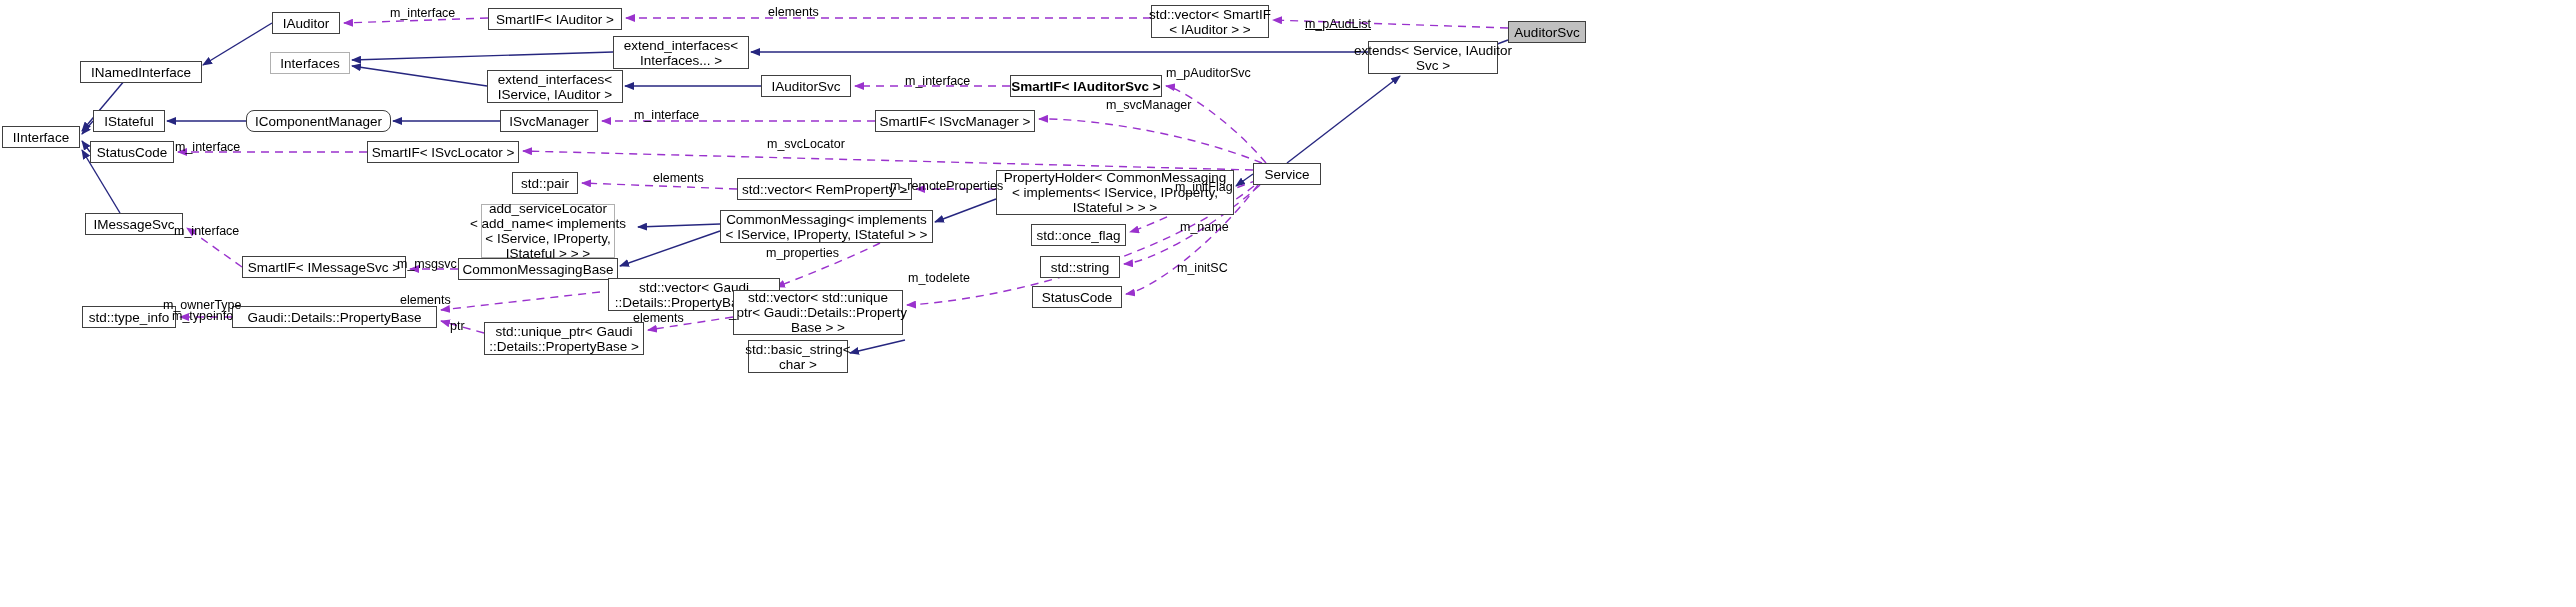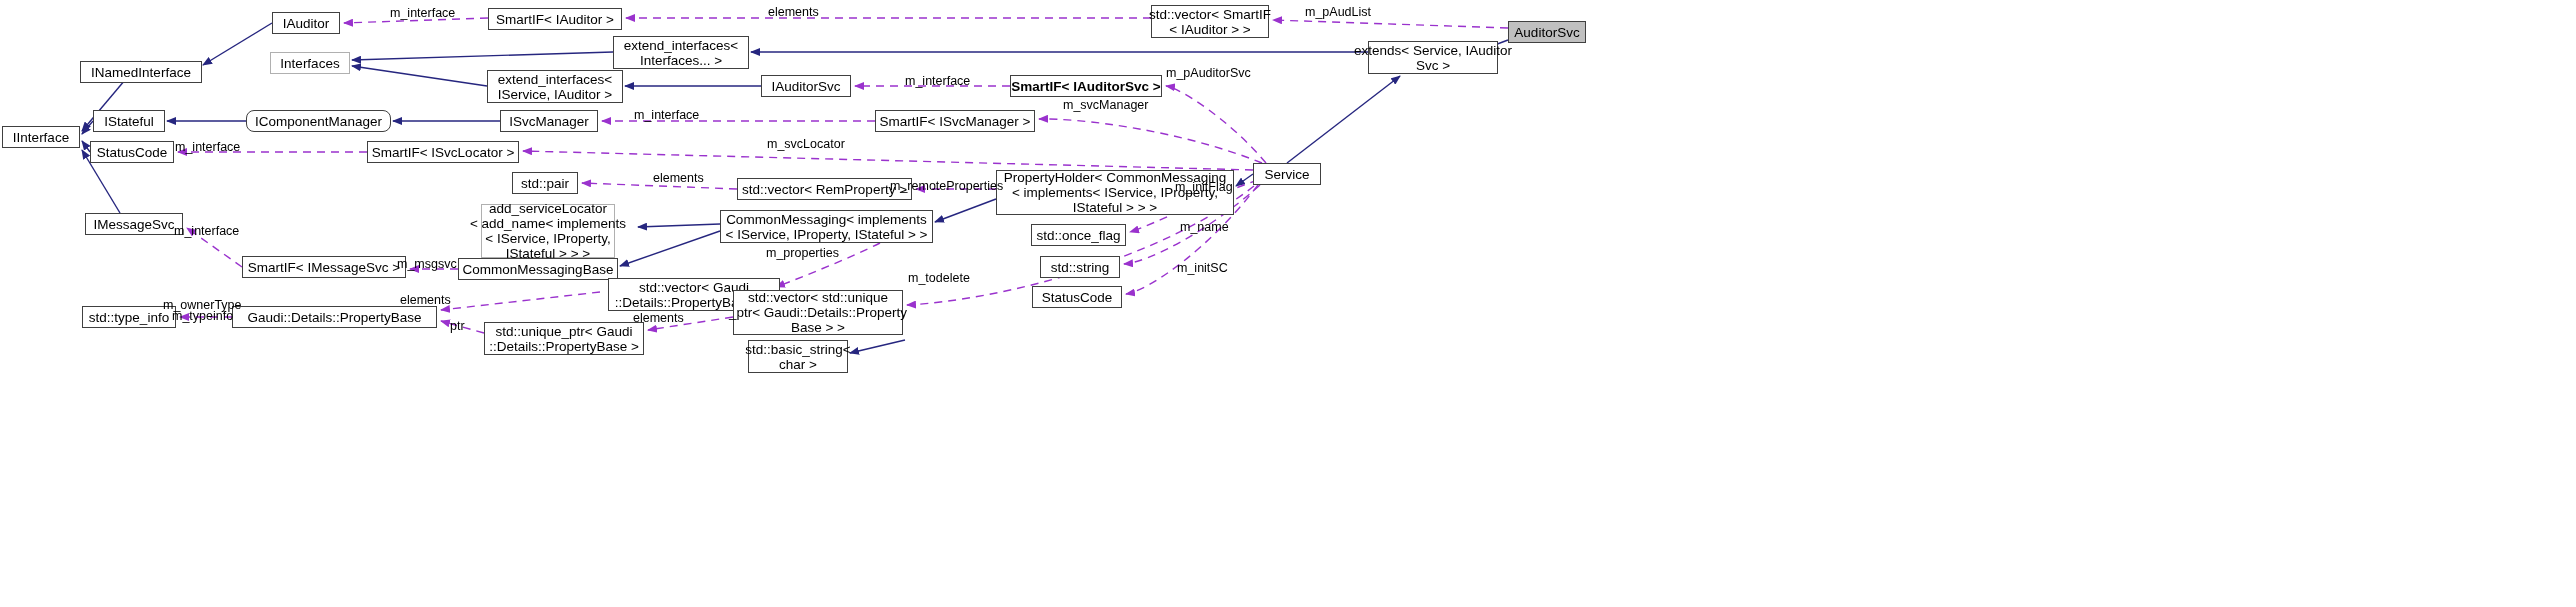--- a/index.html
+++ b/index.html
@@ -207,25 +207,25 @@
       <div class="node" style="left: 1253px; top: 163px; width: 68px; height: 22px;">Service</div>
       <div class="node" style="left: 1151px; top: 5px; width: 118px; height: 33px;">std::vector&lt; SmartIF
 &lt; IAuditor &gt; &gt;</div>
       <div class="node" style="left: 1368px; top: 41px; width: 130px; height: 33px;">extends&lt; Service, IAuditor
 Svc &gt;</div>
       <div class="node highlight" style="left: 1508px; top: 21px; width: 78px; height: 22px;">AuditorSvc</div>
     </div>
   <div id="label-layer">
       <div class="edge-label" style="left: 390px; top: 7px;">m_interface</div>
       <div class="edge-label" style="left: 768px; top: 6px;">elements</div>
-      <div class="edge-label" style="left: 1305px; top: 6px;">m_pAudList</div>
+      <div class="edge-label" style="left: 1305px; top: 18px; text-decoration: underline;">m_pAudList</div>
       <div class="edge-label" style="left: 905px; top: 75px;">m_interface</div>
       <div class="edge-label" style="left: 1166px; top: 67px;">m_pAuditorSvc</div>
       <div class="edge-label" style="left: 634px; top: 109px;">m_interface</div>
-      <div class="edge-label" style="left: 1063px; top: 99px;">m_svcManager</div>
+      <div class="edge-label" style="left: 1106px; top: 99px;">m_svcManager</div>
       <div class="edge-label" style="left: 175px; top: 141px;">m_interface</div>
       <div class="edge-label" style="left: 767px; top: 138px;">m_svcLocator</div>
       <div class="edge-label" style="left: 653px; top: 172px;">elements</div>
       <div class="edge-label" style="left: 890px; top: 180px;">m_remoteProperties</div>
       <div class="edge-label" style="left: 1175px; top: 181px;">m_initFlag</div>
       <div class="edge-label" style="left: 174px; top: 225px;">m_interface</div>
       <div class="edge-label" style="left: 1180px; top: 221px;">m_name</div>
       <div class="edge-label" style="left: 766px; top: 247px;">m_properties</div>
       <div class="edge-label" style="left: 397px; top: 258px;">m_msgsvc</div>
       <div class="edge-label" style="left: 1177px; top: 262px;">m_initSC</div>

